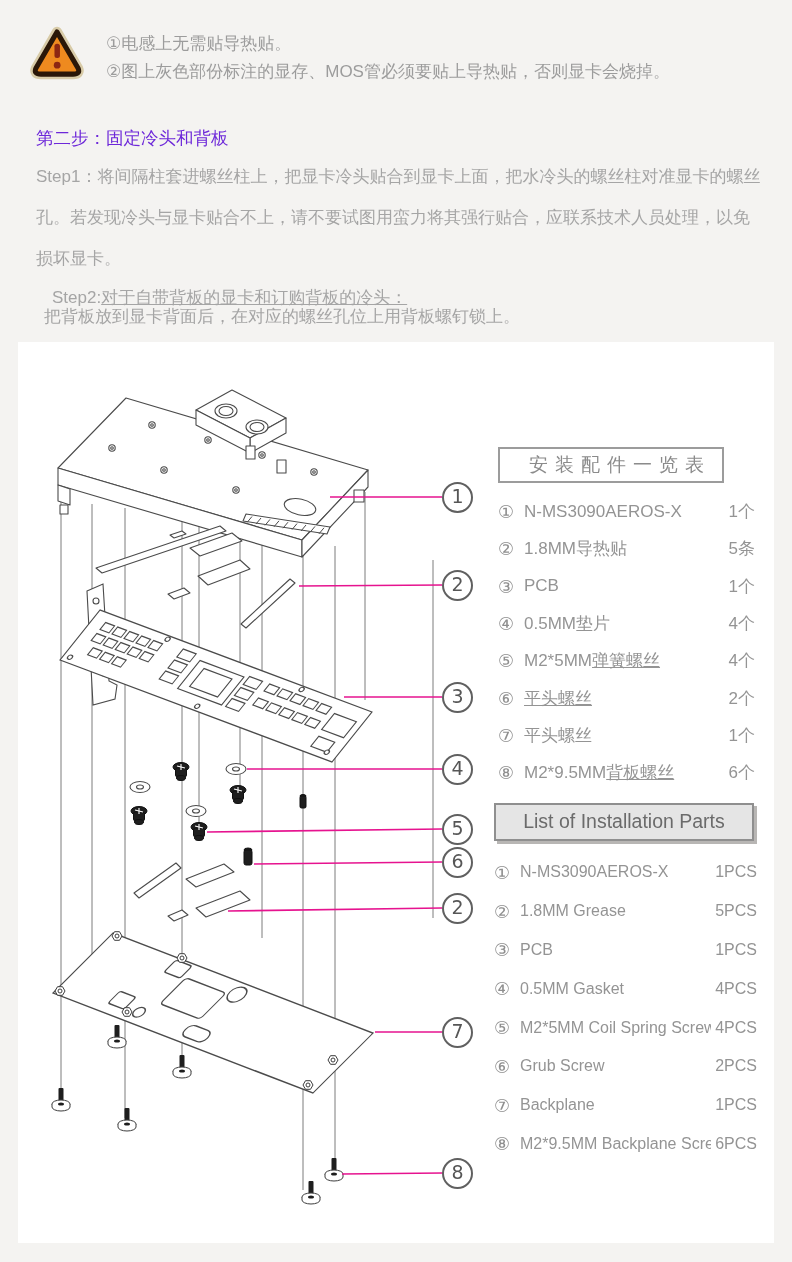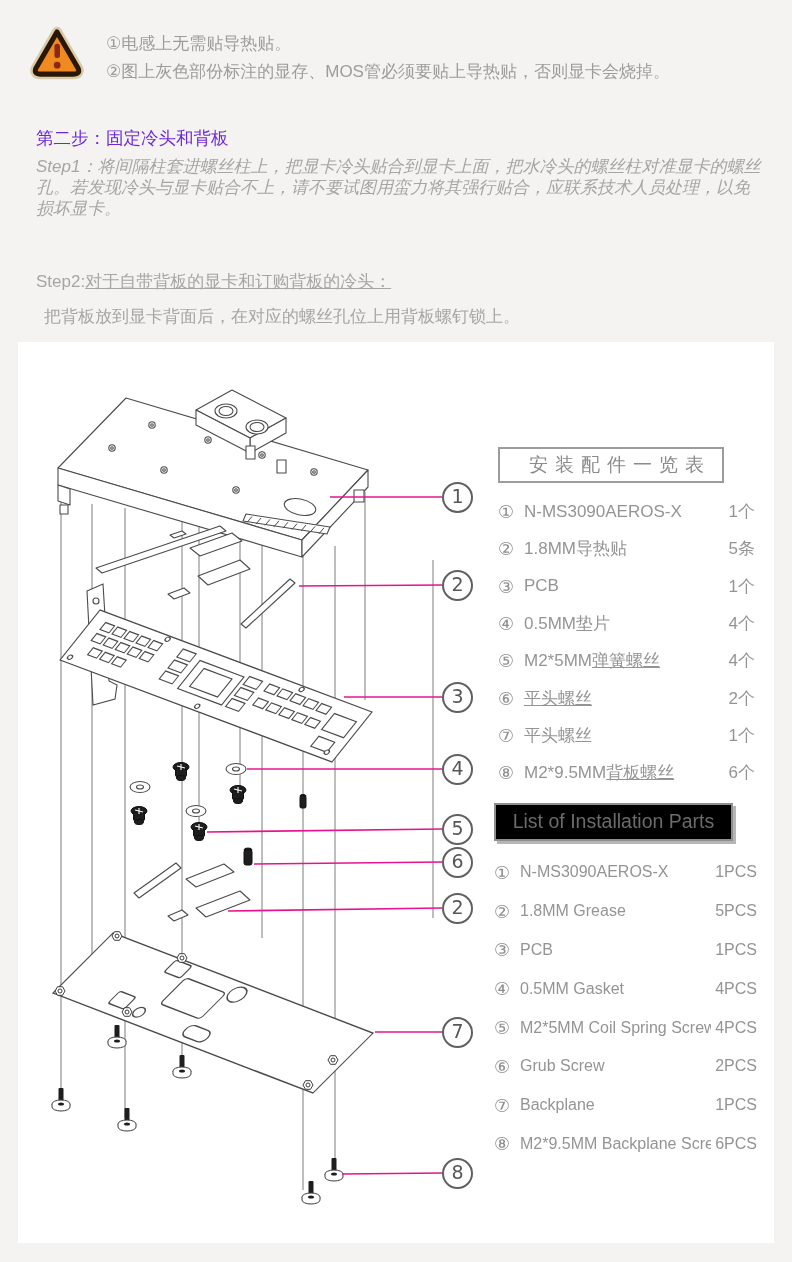--- a/index.html
+++ b/index.html
@@ -4,37 +4,37 @@
 <style>
   html,body{margin:0;padding:0;background:#f4f3f1;}
   .page{position:relative;width:792px;height:1262px;background:#f4f3f1;overflow:hidden;
         font-family:"Liberation Sans","DejaVu Sans",sans-serif;}
   
   .warning{position:absolute;left:30px;top:26px;display:flex;}
   .warning svg{width:54px;height:54px;flex:0 0 54px;}
   .warning-text{margin-left:22px;padding-top:4px;font-size:17px;line-height:28px;color:#9c9c9c;}
   .warning-text p{margin:0;}
   .heading{position:absolute;left:36px;top:126px;margin:0;font-size:17.5px;font-weight:500;color:#6d28d9;}
-  .step1{position:absolute;left:36px;top:156px;width:728px;margin:0;font-size:17px;line-height:21px;color:#a5a5a5;font-style:italic;}
-  .step2a{position:absolute;left:36px;top:270px;margin:0;font-size:17px;color:#a5a5a5;}
+  .step1{position:absolute;left:36px;top:156px;width:728px;margin:0;font-size:17px;line-height:41px;color:#a5a5a5;}
+  .step2a{position:absolute;left:36px;top:270px;margin:16px;font-size:17px;color:#a5a5a5;}
   .step2a .u{text-decoration:underline;}
   .step2b{position:absolute;left:36px;top:297px;margin:8px;font-size:17px;color:#a5a5a5;}
   
   .panel{position:absolute;left:18px;top:342px;width:756px;height:901px;background:#ffffff;}
   .art{position:absolute;left:0;top:0;}
   
   .callout{position:absolute;left:424px;width:31px;height:31px;border:2.5px solid #606060;
            border-radius:50%;box-sizing:border-box;background:#fff;color:#565656;
            font-size:19px;line-height:25px;text-align:center;font-family:"DejaVu Sans",sans-serif;}
   
   .cn-title{position:absolute;left:480px;top:105px;width:226px;height:36px;border:2px solid #9c9c9c;
             box-sizing:border-box;text-align:center;line-height:31px;font-size:19px;letter-spacing:7px;
             padding-left:18px;color:#8b8b8b;}
-  .en-title{position:absolute;left:476px;top:461px;width:239px;height:38px;border:2px solid #8f8f8f;
-            box-sizing:border-box;background:#000000;box-shadow:3px 3px 0 rgba(125,122,118,.55);
+  .en-title{position:absolute;left:476px;top:461px;width:260px;height:38px;border:2px solid #8f8f8f;
+            box-sizing:border-box;background:#e5e5e5;box-shadow:3px 3px 0 rgba(125,122,118,.55);
             text-align:center;line-height:33px;font-size:19.5px;color:#6b6b6b;}
   .plist{position:absolute;color:#949494;}
   .cn-list{left:480px;top:151px;width:257px;font-size:17px;}
   .en-list{left:476px;top:511px;width:263px;font-size:16px;}
   .plist-row{display:flex;align-items:center;}
   .cn-list .plist-row{height:37.3px;}
   .en-list .plist-row{height:38.8px;}
   .pnum{flex:0 0 26px;font-family:"DejaVu Sans",sans-serif;font-size:18px;color:#8f8f8f;}
   .plabel{flex:1 1 auto;white-space:nowrap;overflow:hidden;}
   .plabel .u{text-decoration:underline;}

